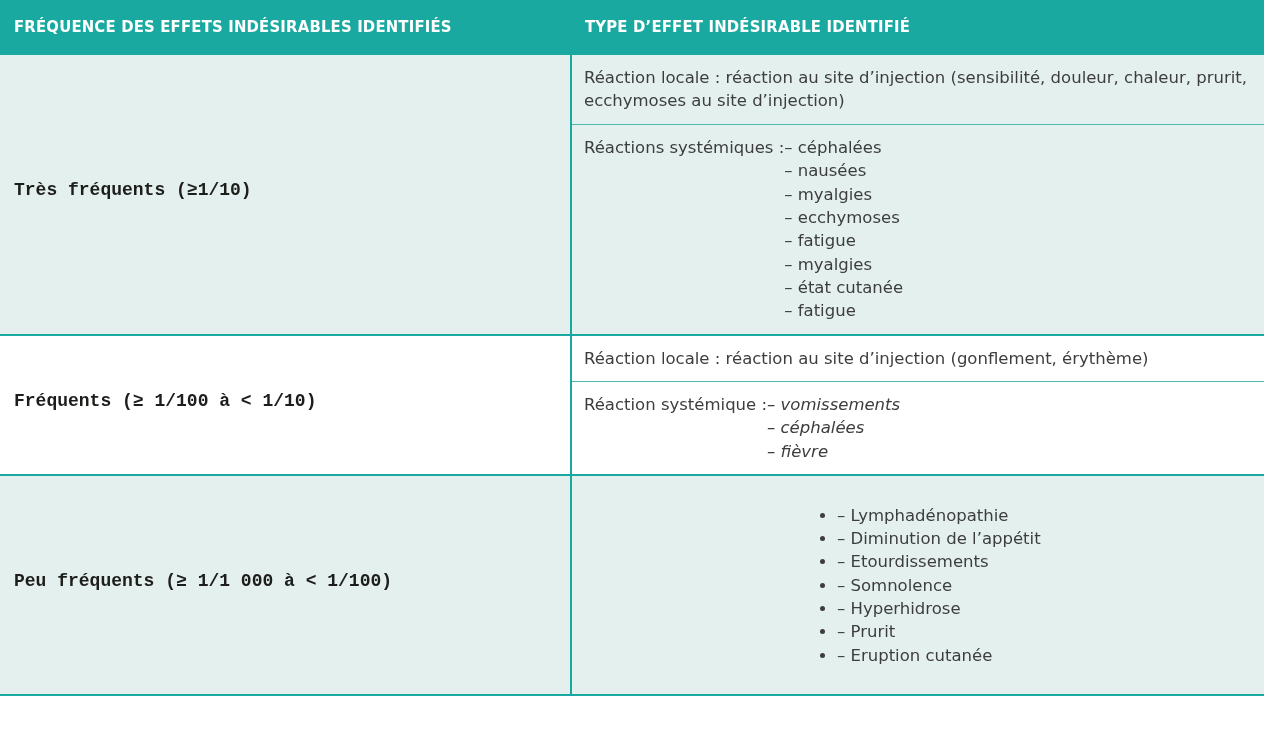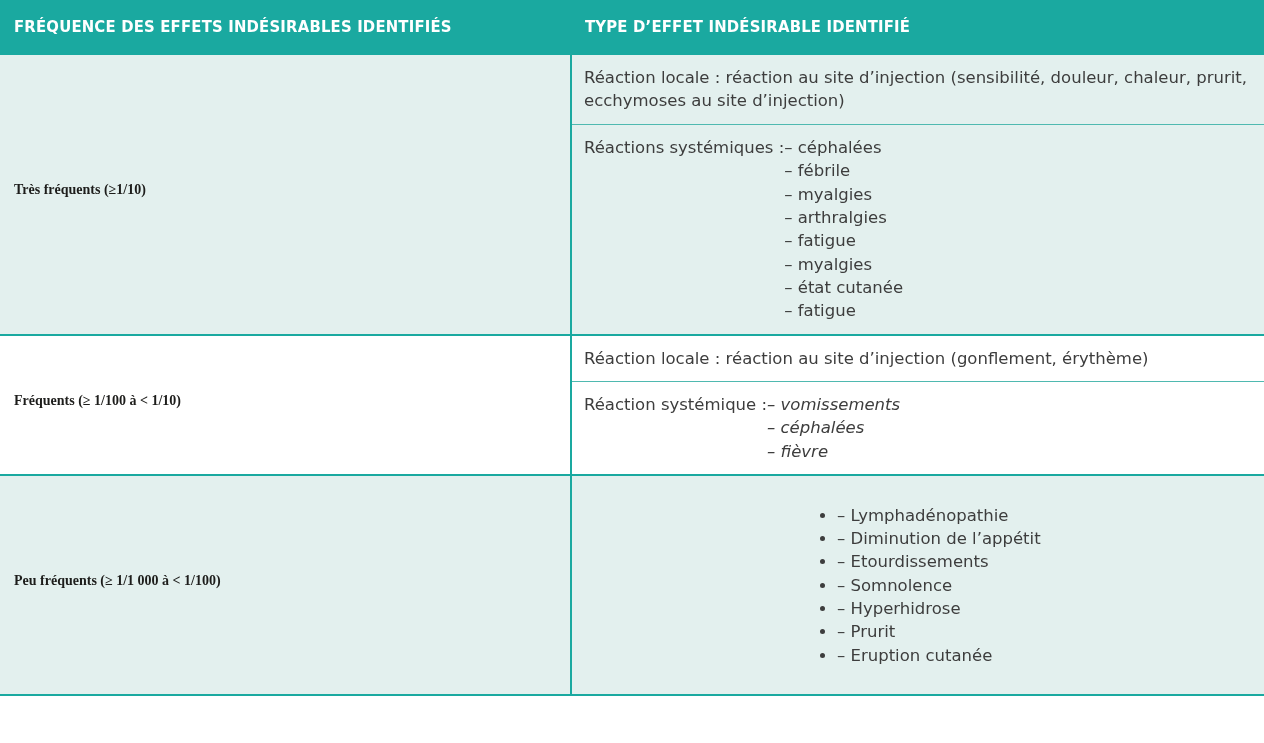--- a/index.html
+++ b/index.html
@@ -49,23 +49,23 @@
     border-left: 3px solid #ffffff;
     padding-left: 14px;
   }
 
   
   td.freq-cell {
     width: 557px;
     vertical-align: middle;
     padding: 0 14px 8px 14px;
     box-sizing: border-box;
-    font-family: Liberation Serif, serif;
+    font-family: Liberation Mono, monospace;
     font-weight: bold;
-    font-size: 14px;
+    font-size: 18px;
     color: #1d1d1b;
     border-top: 2.5px solid #1aa9a0;
     border-bottom: 2.5px solid #1aa9a0;
     border-right: 2.5px solid #1aa9a0;
   }
   td.type-cell {
     width: 707px;
     vertical-align: top;
     padding: 0;
     border-top: 2.5px solid #1aa9a0;
@@ -135,23 +135,23 @@
 
           <div class="sub-block">
             <span>Réaction locale : réaction au site d’injection (sensibilité, douleur, chaleur, prurit, ecchymoses au site d’injection)</span>
           </div>
 
           <div class="sub-block">
             <div class="split">
               <span class="lead">Réactions systémiques :</span>
               <ul class="dash-list indent-r1">
                 <li>– céphalées</li>
-                <li>– fébrile</li>
+                <li>– nausées</li>
                 <li>– myalgies</li>
-                <li>– arthralgies</li>
+                <li>– ecchymoses</li>
                 <li>– fatigue</li>
                 <li>– myalgies</li>
                 <li>– état cutanée</li>
                 <li>– fatigue</li>
               </ul>
             </div>
           </div>
 
         </td>
       </tr>

